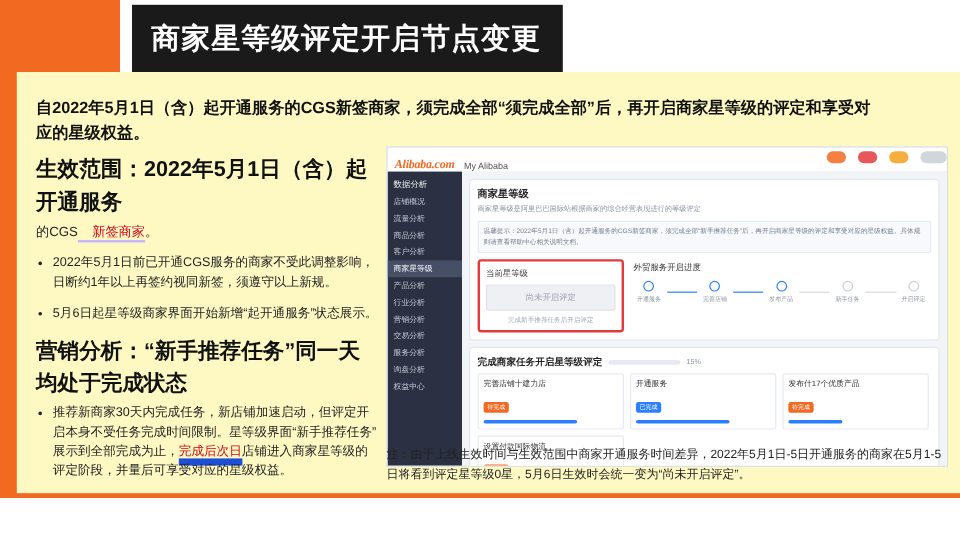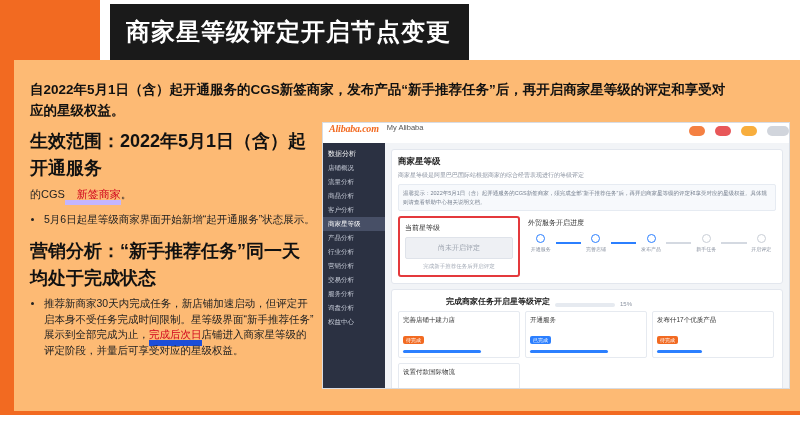--- a/index.html
+++ b/index.html
@@ -7,21 +7,21 @@
     padding: 0;
     background: #ffffff;
   }
   body {
     font-family: "Liberation Sans", sans-serif;
   }
   #page {
     position: relative;
     width: 800px;
     height: 446px;
-    background: #fdba74;
+    background: #fef9c3;
     overflow: hidden;
   }
   
   .header-band {
     position: absolute;
     left: 0; top: 0;
     width: 800px; height: 60px;
     background: #ffffff;
   }
   .header-orange {
@@ -91,21 +91,21 @@
     font-size: 18px;
     font-weight: bold;
     color: #111111;
     margin: 0 0 4px 0;
     line-height: 1.5;
   }
   .sec-head .label { color: #111111; }
   .sec-head .normal { font-weight: bold; }
   .hl {
     color: #d0021b;
-    border-bottom: 5px solid #c4b5fd;
+    border-bottom: 2px solid #c4b5fd;
     padding-left: 12px;
   }
   .sec-body {
     font-size: 11px;
     color: #222222;
     line-height: 1.55;
     margin: 0 0 9px 0;
   }
   ul.bullets {
     margin: 2px 0 10px 0;
@@ -132,21 +132,21 @@
     border: 1px solid #d8dce3;
     overflow: hidden;
   }
   .shot-topbar {
     position: absolute;
     left: 0; top: 0;
     width: 466px; height: 20px;
     background: #ffffff;
     border-bottom: 1px solid #e6e9ee;
     display: flex;
-    align-items: flex-start;
+    align-items: flex-end;
     padding-left: 6px;
     gap: 8px;
   }
   .ali-logo {
     font-family: "Liberation Serif", serif;
     font-size: 10px;
     font-style: italic;
     font-weight: bold;
     color: #f26a21;
     letter-spacing: -0.2px;
@@ -304,24 +304,23 @@
   }
   .bar.off { background: #d4d9e1; }
   .step-lbl {
     font-size: 5px;
     color: #8b93a1;
     margin-top: 3px;
     white-space: nowrap;
   }
   .prog-head {
     display: flex;
-    align-items: flex-end;
+    align-items: center;
     gap: 5px;
     margin-bottom: 4px;
-    margin-left: 48px;
   }
   .prog-title {
     font-size: 8px;
     font-weight: bold;
     color: #222;
   }
   .prog-bar {
     width: 60px; height: 4px;
     background: #e6eaf0;
     border-radius: 2px;
@@ -387,30 +386,33 @@
 
   <div class="header-band">
     <div class="header-orange"></div>
     <div class="header-title-box">
       <span class="header-title">商家星等级评定开启节点变更</span>
     </div>
   </div>
 
   <div class="left-rail"></div>
 
-  <div class="lead">自2022年5月1日（含）起开通服务的CGS新签商家，发布产品“新手推荐任务”后，再开启商家星等级的评定和享受对应的星级权益。</div>
+  <div class="lead">自2022年5月1日（含）起开通服务的CGS新签商家，须完成全部“须完成全部”后，再开启商家星等级的评定和享受对应的星级权益。</div>
 
   <div class="left-col">
 
     <div class="sec-head">
       <span class="label">生效范围：</span><span class="normal">2022年5月1日（含）起开通服务</span>
     </div>
     <div class="sec-body">
       <span>的CGS</span><span class="hl">新签商家</span><span>。</span>
     </div>
+    <ul class="bullets">
+      <li>2022年5月1日前已开通CGS服务的商家不受此调整影响，日断约1年以上再签约视同新签，须遵守以上新规。</li>
+    </ul>
 
     <ul class="bullets">
       <li>5月6日起星等级商家界面开始新增“起开通服务”状态展示。</li>
     </ul>
 
     <div class="sec-head gap">
       <span class="label">营销分析：</span><span class="normal">“新手推荐任务”同一天均处于完成状态</span>
     </div>
     <ul class="bullets">
       <li>推荐新商家30天内完成任务，新店铺加速启动，但评定开启本身不受任务完成时间限制。星等级界面“新手推荐任务”展示到全部完成为止，<span class="red-ul">完成后次日</span>店铺进入商家星等级的评定阶段，并量后可享受对应的星级权益。</li>
@@ -517,19 +519,20 @@
             <div class="t">设置付款国际物流</div>
             <span class="tag">待完成</span>
             
           </div>
         </div>
       </div>
 
     </div>
   </div>
 
+  <div class="note">注：由于上线生效时间与生效范围中商家开通服务时间差异，2022年5月1日-5日开通服务的商家在5月1-5日将看到评定星等级0星，5月6日生效时会统一变为“尚未开启评定”。</div>
 
   <div class="bottom-rule"></div>
   <div class="footer">
     
   </div>
 
 </div>
 
 </body></html>

